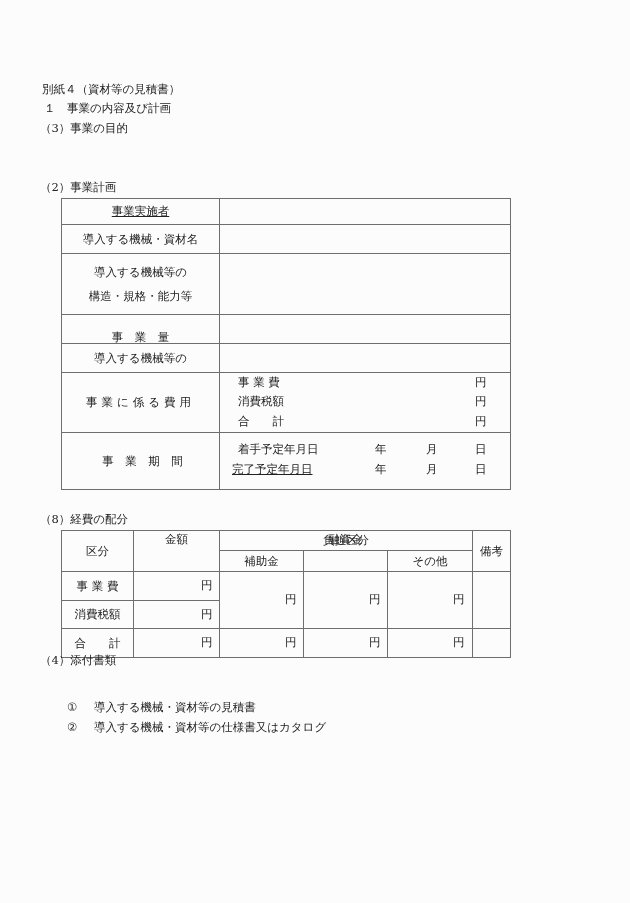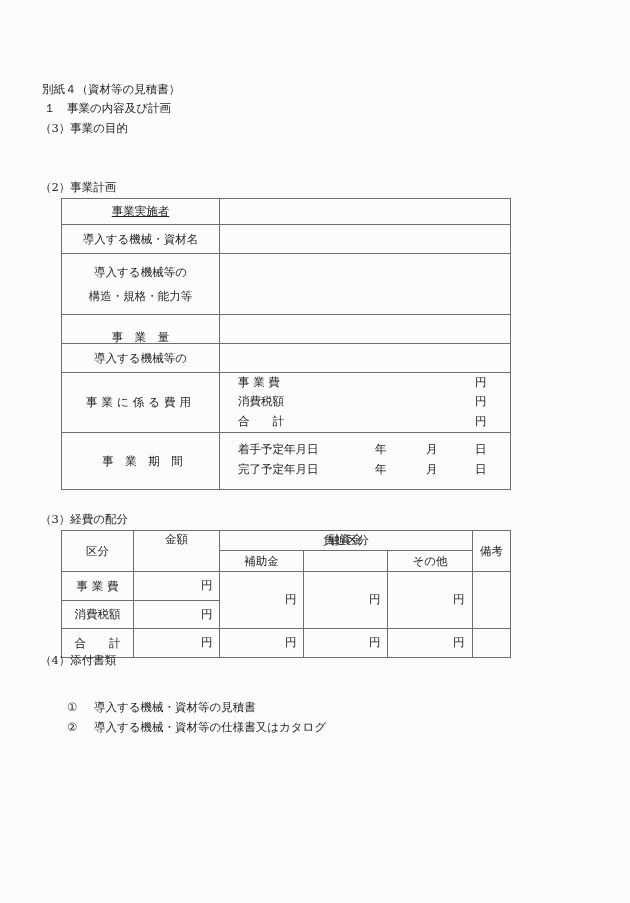--- a/index.html
+++ b/index.html
@@ -59,27 +59,27 @@
   <div class="abs" style="left:238px;top:396px;">消費税額</div>
   <div class="abs" style="left:475px;top:396px;">円</div>
   <div class="abs" style="left:238px;top:416px;">合　　計</div>
   <div class="abs" style="left:475px;top:416px;">円</div>
 
   <div class="cell" style="left:64px;top:433px;width:157px;height:56px;text-align:right;">事　業　期　間</div>
   <div class="abs" style="left:238px;top:444px;">着手予定年月日</div>
   <div class="abs" style="left:375px;top:444px;">年</div>
   <div class="abs" style="left:426px;top:444px;">月</div>
   <div class="abs" style="left:475px;top:444px;">日</div>
-  <div class="abs" style="left:238px;top:464px;">完了予定年月日</div>
+  <div class="abs" style="left:232px;top:464px;text-decoration:underline;">完了予定年月日</div>
   <div class="abs" style="left:375px;top:464px;">年</div>
   <div class="abs" style="left:426px;top:464px;">月</div>
   <div class="abs" style="left:475px;top:464px;">日</div>
 </div>
 
-<div class="abs" style="left:40px;top:514px;">（3）経費の配分</div>
+<div class="abs" style="left:40px;top:514px;">（8）経費の配分</div>
 
 <div>
   <div class="line h" style="left:61px;top:530px;width:450px;"></div>
   <div class="line h" style="left:219px;top:550px;width:253px;"></div>
   <div class="line h" style="left:61px;top:571px;width:450px;"></div>
   <div class="line h" style="left:61px;top:600px;width:158px;"></div>
   <div class="line h" style="left:61px;top:628px;width:450px;"></div>
   <div class="line h" style="left:61px;top:657px;width:450px;"></div>
 
   <div class="line v" style="left:61px;top:530px;height:128px;"></div>

